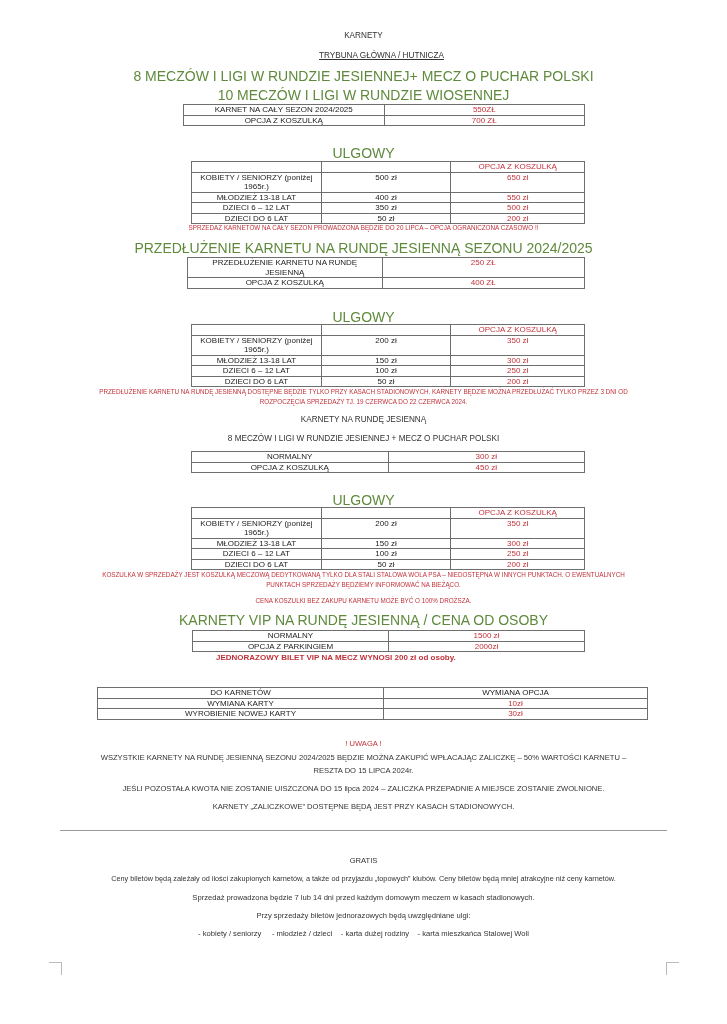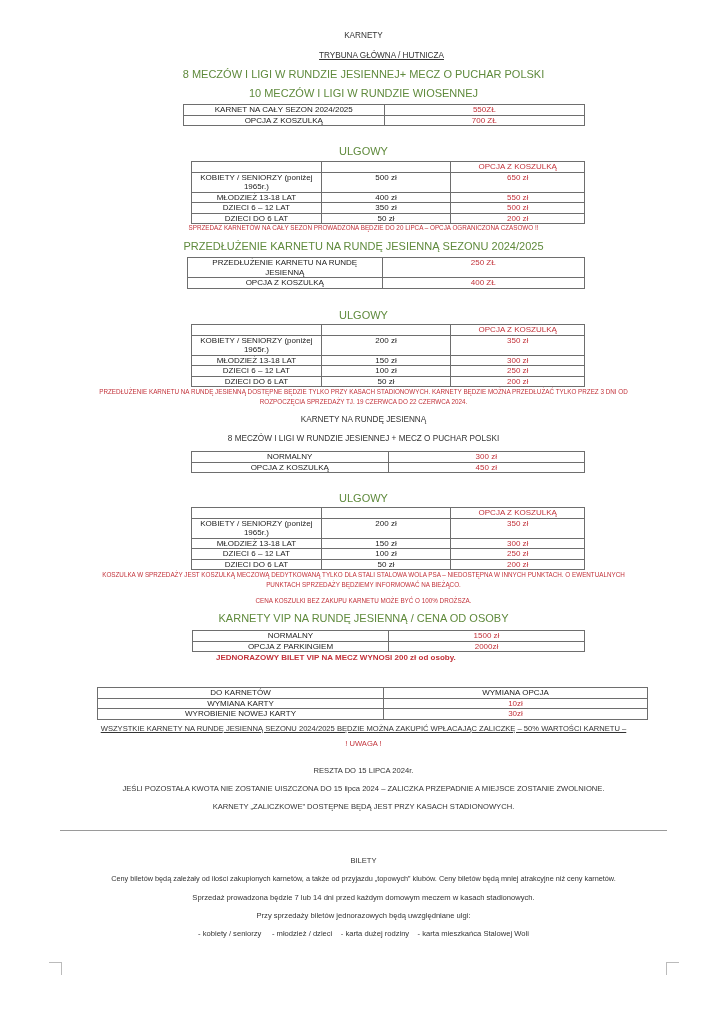--- a/index.html
+++ b/index.html
@@ -1,21 +1,21 @@
 <!DOCTYPE html>
 <html><head>
 <meta charset="utf-8">
 <style>
   html, body { margin:0; padding:0; background:#ffffff; }
   body { width:727px; height:1024px; position:relative; overflow:hidden;
          font-family:"Liberation Sans", "DejaVu Sans", sans-serif; color:#333; }
   .page { position:absolute; left:0; top:0; width:727px; height:840px; }
   .c { position:absolute; left:0; width:727px; text-align:center; white-space:nowrap; }
   .h { font-size:8.2px; color:#333; }
-  .g { color:#5f8a3c; font-size:11px; }
+  .g { color:#5f8a3c; font-size:14px; }
   .r { color:#c2323a; }
   .u { text-decoration:underline;margin-left:36px; }
   .small-red { font-size:6.3px; color:#c2323a; }
   table { position:absolute; border-collapse:collapse; font-size:8px; color:#222; }
   td { border:1px solid #6e6e6e; text-align:center; padding:0 2px; line-height:9.5px; height:9.5px; vertical-align:top; }
   td.red { color:#c2323a; }
   .note { font-size:7.6px; color:#333; }
   .bilety { font-size:7.6px; color:#333; }
   .rule { position:absolute; left:60px; width:607px; top:830px; height:1px; background:#9a9a9a; }
   .corner { position:absolute; width:12px; height:12px; }
@@ -199,28 +199,28 @@
       <td class="red">10zł</td>
     </tr>
     <tr>
       <td>WYROBIENIE NOWEJ KARTY</td>
       <td class="red">30zł</td>
     </tr>
   </tbody>
     </table>
 
   <div class="c" style="top:739px; font-size:7.6px; color:#c2323a;">! UWAGA !</div>
-  <div class="c note" style="top:724px;text-decoration:underline;">WSZYSTKIE KARNETY NA RUNDĘ JESIENNĄ SEZONU 2024/2025 BĘDZIE MOŻNA ZAKUPIĆ WPŁACAJĄC ZALICZKĘ – 50% WARTOŚCI KARNETU  –</div>
+  <div class="c note" style="top:753px;">WSZYSTKIE KARNETY NA RUNDĘ JESIENNĄ SEZONU 2024/2025 BĘDZIE MOŻNA ZAKUPIĆ WPŁACAJĄC ZALICZKĘ – 50% WARTOŚCI KARNETU  –</div>
   <div class="c note" style="top:766px;">RESZTA DO 15 LIPCA 2024r.</div>
   <div class="c note" style="top:784px;">JEŚLI POZOSTAŁA KWOTA NIE ZOSTANIE  UISZCZONA DO 15 lipca 2024 – ZALICZKA PRZEPADNIE A MIEJSCE ZOSTANIE ZWOLNIONE.</div>
   <div class="c note" style="top:802px;">KARNETY „ZALICZKOWE” DOSTĘPNE BĘDĄ JEST PRZY KASACH STADIONOWYCH.</div>
 
   <div class="rule"></div>
 
-  <div class="c bilety" style="top:856px;">BILETY</div>
+  <div class="c bilety" style="top:856px;">GRATIS</div>
   <div class="c bilety" style="top:874px; font-size:7.3px;">Ceny biletów będą zależały od ilości zakupionych karnetów, a także od przyjazdu „topowych” klubów. Ceny biletów będą mniej atrakcyjne niż ceny karnetów.</div>
   <div class="c bilety" style="top:893px;">Sprzedaż prowadzona będzie 7 lub 14 dni przed każdym domowym meczem w kasach stadionowych.</div>
   <div class="c bilety" style="top:911px;">Przy sprzedaży biletów jednorazowych będą uwzględniane ulgi:</div>
   <div class="c bilety" style="top:929px;">
     <span>- kobiety / seniorzy</span>&nbsp;&nbsp;&nbsp;&nbsp;
     <span>- młodzież / dzieci</span>&nbsp;&nbsp;&nbsp;
     <span>- karta dużej rodziny</span>&nbsp;&nbsp;&nbsp;
     <span>- karta mieszkańca Stalowej Woli</span>
   </div>
 

